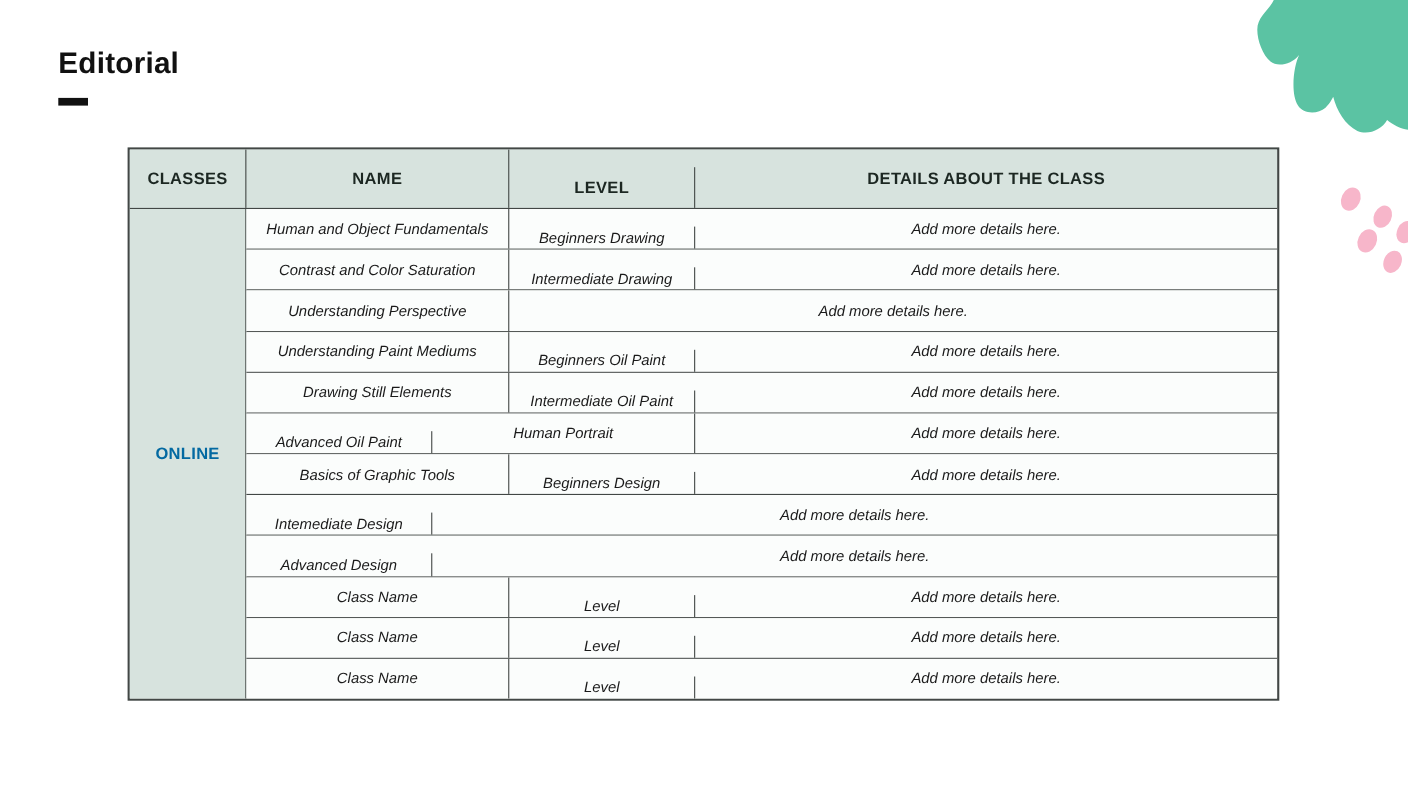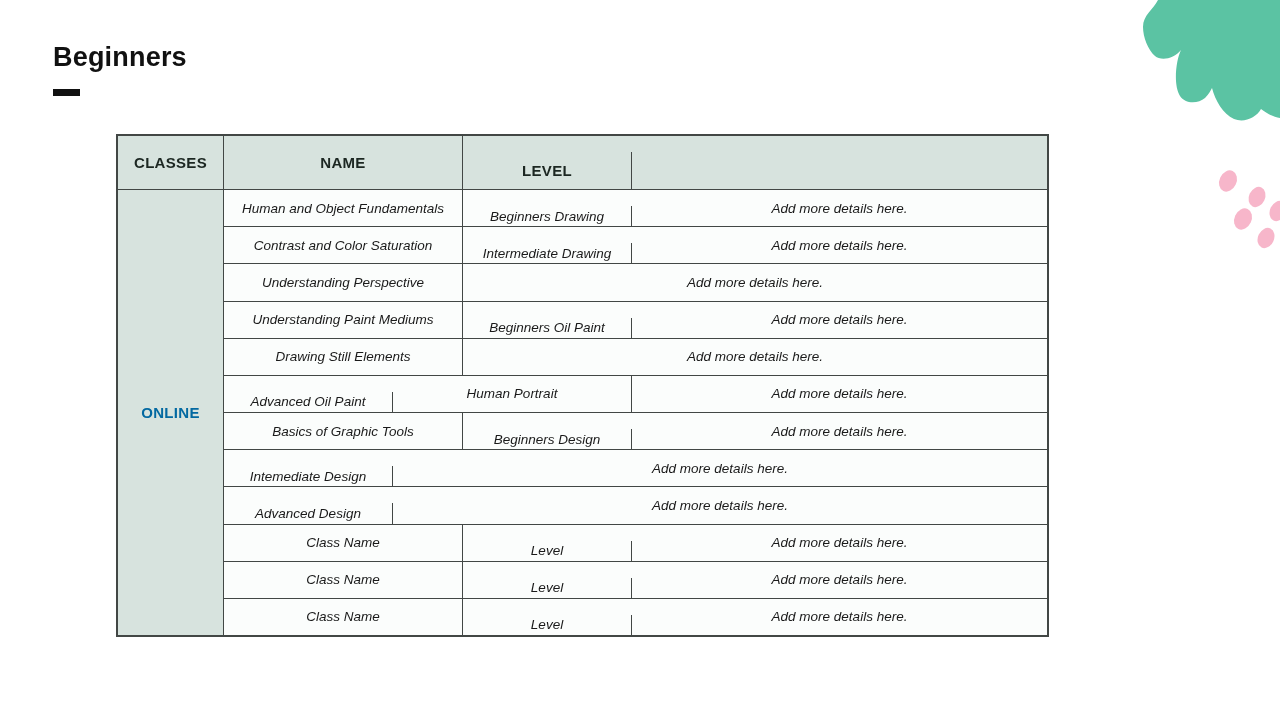--- a/index.html
+++ b/index.html
@@ -35,21 +35,21 @@
   .title-underline {
     position: absolute;
     left: 53px; top: 89px;
     width: 27px; height: 7px;
     background: var(--c-title);
   }
 
   .ctable {
     position: absolute;
     left: 116px; top: 134px;
-    width: 933px; height: 503px;
+    width: 1047px; height: 503px;
     border: 2px solid var(--c-border);
     background: var(--c-row-bg);
     display: flex;
     flex-direction: column;
   }
   .thead {
     display: flex;
     height: 54px;
     flex: none;
     background: var(--c-header-bg);
@@ -115,28 +115,29 @@
 <svg class="deco deco-dots" viewBox="0 0 115 115" aria-hidden="true">
   <g fill="var(--c-dot)">
     <ellipse cx="63" cy="26" rx="8.5" ry="11" transform="rotate(25 63 26)"></ellipse>
     <ellipse cx="92" cy="42" rx="8" ry="10.5" transform="rotate(25 92 42)"></ellipse>
     <ellipse cx="113" cy="56" rx="8" ry="10.5" transform="rotate(25 113 56)"></ellipse>
     <ellipse cx="78" cy="64" rx="8.5" ry="11" transform="rotate(25 78 64)"></ellipse>
     <ellipse cx="101" cy="83" rx="8" ry="10.5" transform="rotate(25 101 83)"></ellipse>
   </g>
 </svg>
 
-<h1 class="slide-title">Beginners</h1>
+<h1 class="slide-title">Editorial</h1>
 <div class="title-underline"></div>
 
 <div class="ctable">
   <div class="thead">
     <div class="th col-classes">CLASSES</div>
     <div class="th col-name">NAME</div>
     <div class="th col-level">LEVEL</div>
+    <div class="th col-details">DETAILS ABOUT THE CLASS</div>
   </div>
   <div class="tbody">
     <div class="group-cell">ONLINE</div>
     <div class="rows">
   <div class="trow">
     <div class="td col-name">Human and Object Fundamentals</div>
     <div class="td col-level">Beginners Drawing</div>
     <div class="td col-details">Add more details here.</div>
   </div>
 
@@ -152,20 +153,21 @@
   </div>
 
   <div class="trow">
     <div class="td col-name">Understanding Paint Mediums</div>
     <div class="td col-level">Beginners Oil Paint</div>
     <div class="td col-details">Add more details here.</div>
   </div>
 
   <div class="trow">
     <div class="td col-name">Drawing Still Elements</div>
+    <div class="td col-level">Intermediate Oil Paint</div>
     <div class="td col-details">Add more details here.</div>
   </div>
 
   <div class="trow">
     <div class="td col-level">Advanced Oil Paint</div>
     <div class="td col-name">Human Portrait</div>
     <div class="td col-details">Add more details here.</div>
   </div>
 
   <div class="trow">

